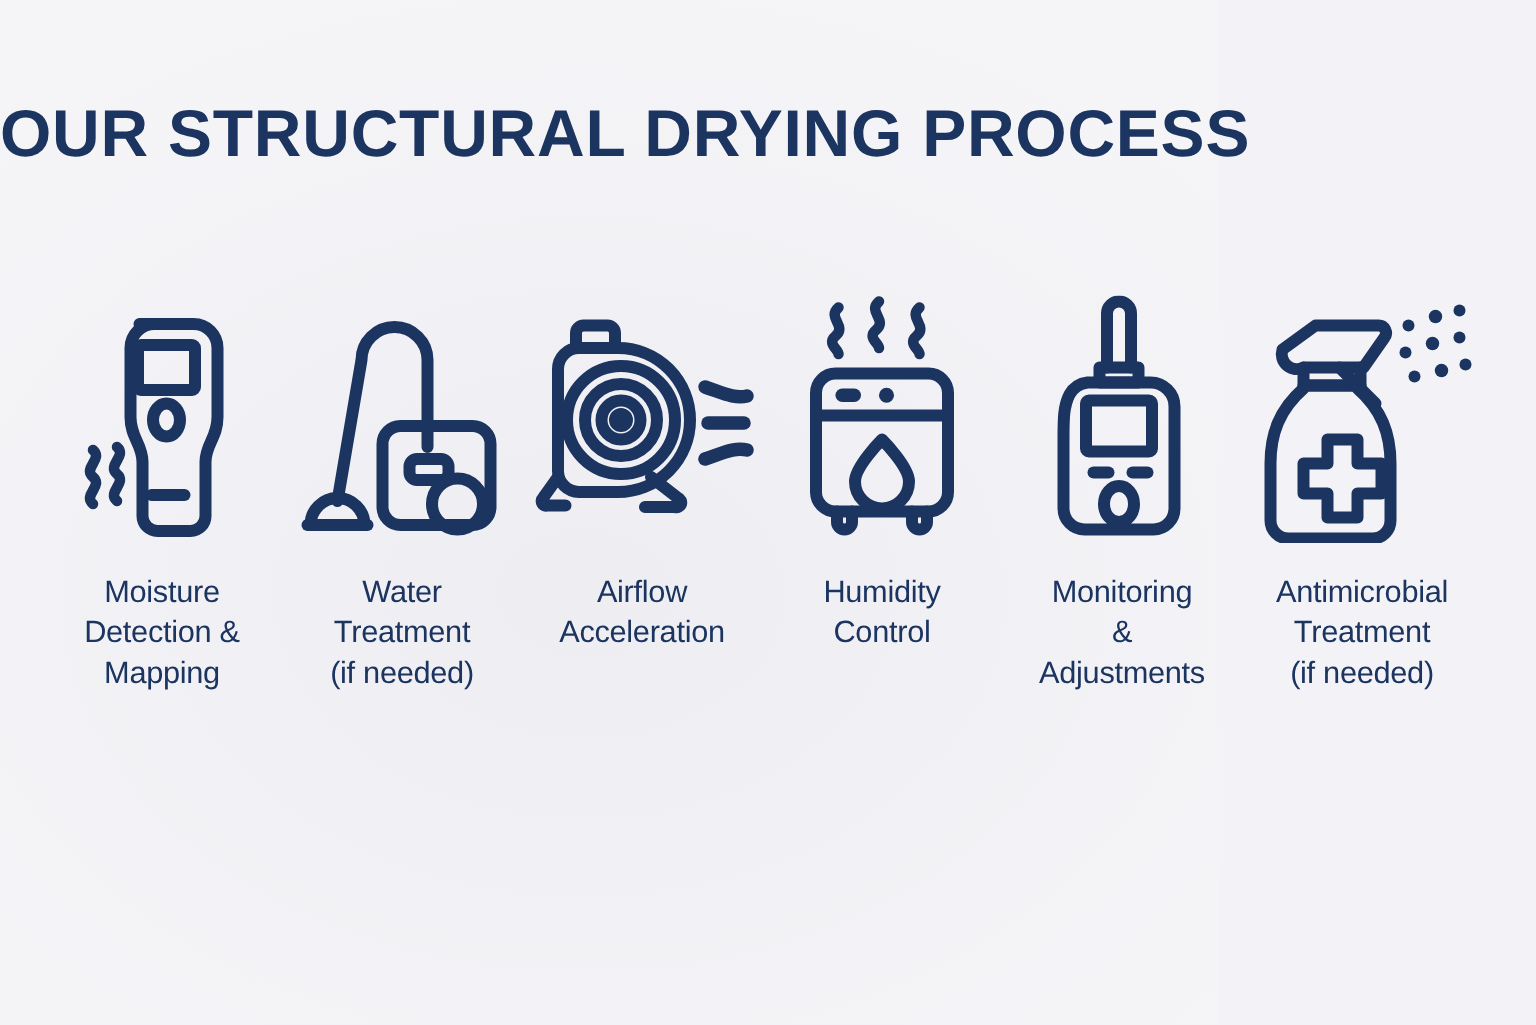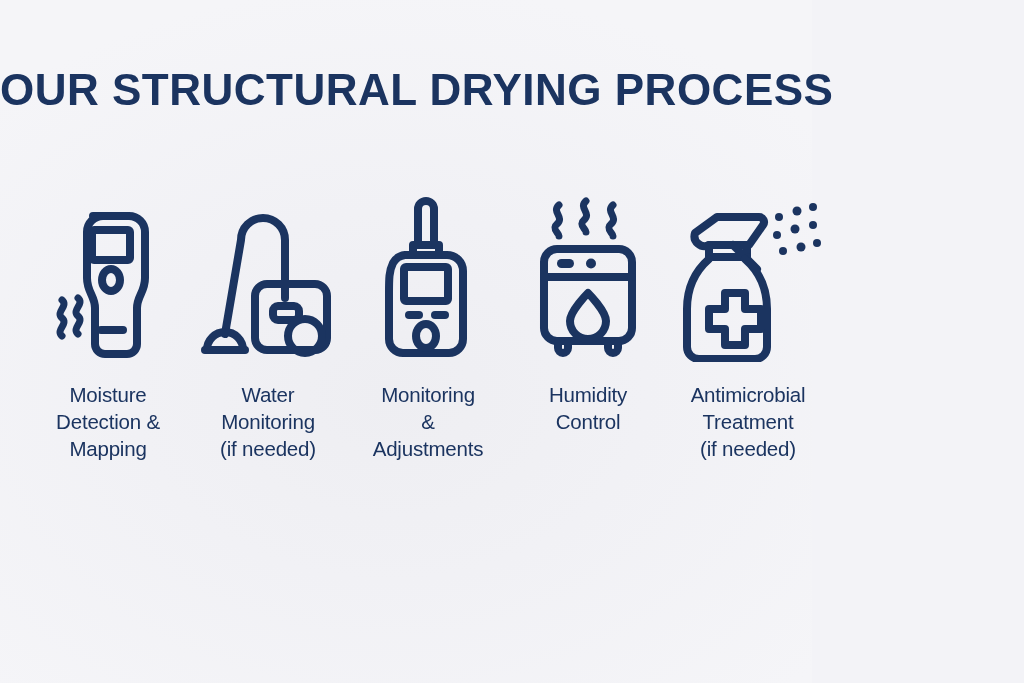--- a/index.html
+++ b/index.html
@@ -115,24 +115,77 @@
           <path d="M12 150 h40"></path>
 
           <rect x="62" y="84" width="72" height="66" rx="12"></rect>
 
           <rect x="80" y="106" width="26" height="14" rx="5"></rect>
 
           <circle cx="112" cy="136" r="17"></circle>
         </svg>
       </div>
       <div class="step-label">Water
-Monitoring
+Treatment
 (if needed)</div>
     </div>
 
+    <div class="step">
+      <div class="icon-box">
+        <svg width="160" height="160" viewBox="0 0 160 160" fill="none" stroke="#1b3460" stroke-width="8" stroke-linecap="round" stroke-linejoin="round">
+
+          <path d="M36 32 v-10 a5 5 0 0 1 5 -5 h16 a5 5 0 0 1 5 5 v10"></path>
+
+          <path d="M24 46 a14 14 0 0 1 14 -14 h26 a48 48 0 0 1 0 96 h-26 a14 14 0 0 1 -14 -14 z"></path>
+
+          <circle cx="66" cy="80" r="36"></circle>
+          <circle cx="66" cy="80" r="24"></circle>
+          <circle cx="66" cy="80" r="13"></circle>
+          <circle cx="66" cy="80" r="4" fill="#1b3460"></circle>
+
+          <path d="M24 118 l-10 14 a3 3 0 0 0 3 5 h12"></path>
+
+          <path d="M86 118 l18 14 a3 3 0 0 1 -2 6 h-20"></path>
+
+          <path d="M122 58 c12 4 20 8 28 6" stroke-width="9"></path>
+
+          <path d="M124 82 h24" stroke-width="9"></path>
+
+          <path d="M122 106 c12 -4 20 -8 28 -6" stroke-width="9"></path>
+        </svg>
+      </div>
+      <div class="step-label">Airflow
+Acceleration</div>
+    </div>
+
+    <div class="step">
+      <div class="icon-box">
+        <svg width="125" height="165" viewBox="0 0 125 165" fill="none" stroke="#1b3460" stroke-width="8" stroke-linecap="round" stroke-linejoin="round">
+
+          <path d="M33 8 c-8 7 6 12 -2 19 c-6 5 2 9 2 12" stroke-width="7"></path>
+          <path d="M60 4 c-8 7 6 12 -2 19 c-6 5 2 9 2 12" stroke-width="7"></path>
+          <path d="M87 8 c-8 7 6 12 -2 19 c-6 5 2 9 2 12" stroke-width="7"></path>
+
+          <rect x="18" y="52" width="88" height="92" rx="13"></rect>
+
+          <path d="M18 80 h88"></path>
+
+          <rect x="31" y="62" width="17" height="9" rx="4.5" fill="#1b3460" stroke="none"></rect>
+
+          <circle cx="65" cy="66.5" r="5" fill="#1b3460" stroke="none"></circle>
+
+          <path d="M62 96 c0 0 -18 18 -18 28 a18 18 0 0 0 36 0 c0 -10 -18 -28 -18 -28 z"></path>
+
+          <path d="M32 144 v7 a5 5 0 0 0 10 0 v-7"></path>
+          <path d="M82 144 v7 a5 5 0 0 0 10 0 v-7"></path>
+        </svg>
+      </div>
+      <div class="step-label">Humidity
+Control</div>
+    </div>
 
     <div class="step">
       <div class="icon-box">
         <svg width="115" height="165" viewBox="0 0 115 165" fill="none" stroke="#1b3460" stroke-width="8" stroke-linecap="round" stroke-linejoin="round">
 
           <path d="M47 48 v-36 a8 8 0 0 1 16 0 v36"></path>
 
           <path d="M42 48 h26 v10 h-26 z"></path>
 
           <path d="M34 58 h42 a16 16 0 0 1 16 16 v68 a14 14 0 0 1 -14 14 h-46 a14 14 0 0 1 -14 -14 v-46 c0 -14 0 -22 4 -30 a16 16 0 0 1 12 -8 z"></path>
@@ -141,46 +194,20 @@
 
           <rect x="34" y="114" width="18" height="8" rx="4" fill="#1b3460" stroke="none"></rect>
           <rect x="60" y="114" width="18" height="8" rx="4" fill="#1b3460" stroke="none"></rect>
 
           <ellipse cx="55" cy="139" rx="10" ry="12"></ellipse>
         </svg>
       </div>
       <div class="step-label">Monitoring
 &amp;
 Adjustments</div>
-    </div>
-
-    <div class="step">
-      <div class="icon-box">
-        <svg width="125" height="165" viewBox="0 0 125 165" fill="none" stroke="#1b3460" stroke-width="8" stroke-linecap="round" stroke-linejoin="round">
-
-          <path d="M33 8 c-8 7 6 12 -2 19 c-6 5 2 9 2 12" stroke-width="7"></path>
-          <path d="M60 4 c-8 7 6 12 -2 19 c-6 5 2 9 2 12" stroke-width="7"></path>
-          <path d="M87 8 c-8 7 6 12 -2 19 c-6 5 2 9 2 12" stroke-width="7"></path>
-
-          <rect x="18" y="52" width="88" height="92" rx="13"></rect>
-
-          <path d="M18 80 h88"></path>
-
-          <rect x="31" y="62" width="17" height="9" rx="4.5" fill="#1b3460" stroke="none"></rect>
-
-          <circle cx="65" cy="66.5" r="5" fill="#1b3460" stroke="none"></circle>
-
-          <path d="M62 96 c0 0 -18 18 -18 28 a18 18 0 0 0 36 0 c0 -10 -18 -28 -18 -28 z"></path>
-
-          <path d="M32 144 v7 a5 5 0 0 0 10 0 v-7"></path>
-          <path d="M82 144 v7 a5 5 0 0 0 10 0 v-7"></path>
-        </svg>
-      </div>
-      <div class="step-label">Humidity
-Control</div>
     </div>
 
     <div class="step">
       <div class="icon-box">
         <svg width="150" height="165" viewBox="0 0 150 165" fill="none" stroke="#1b3460" stroke-width="8" stroke-linecap="round" stroke-linejoin="round">
 
           <path d="M22 36 l22 -16 h42 a5 5 0 0 1 4 8 l-14 20 h-40 a10 10 0 0 1 -14 -12 z"></path>
 
           <path d="M60 48 l24 24"></path>
 

